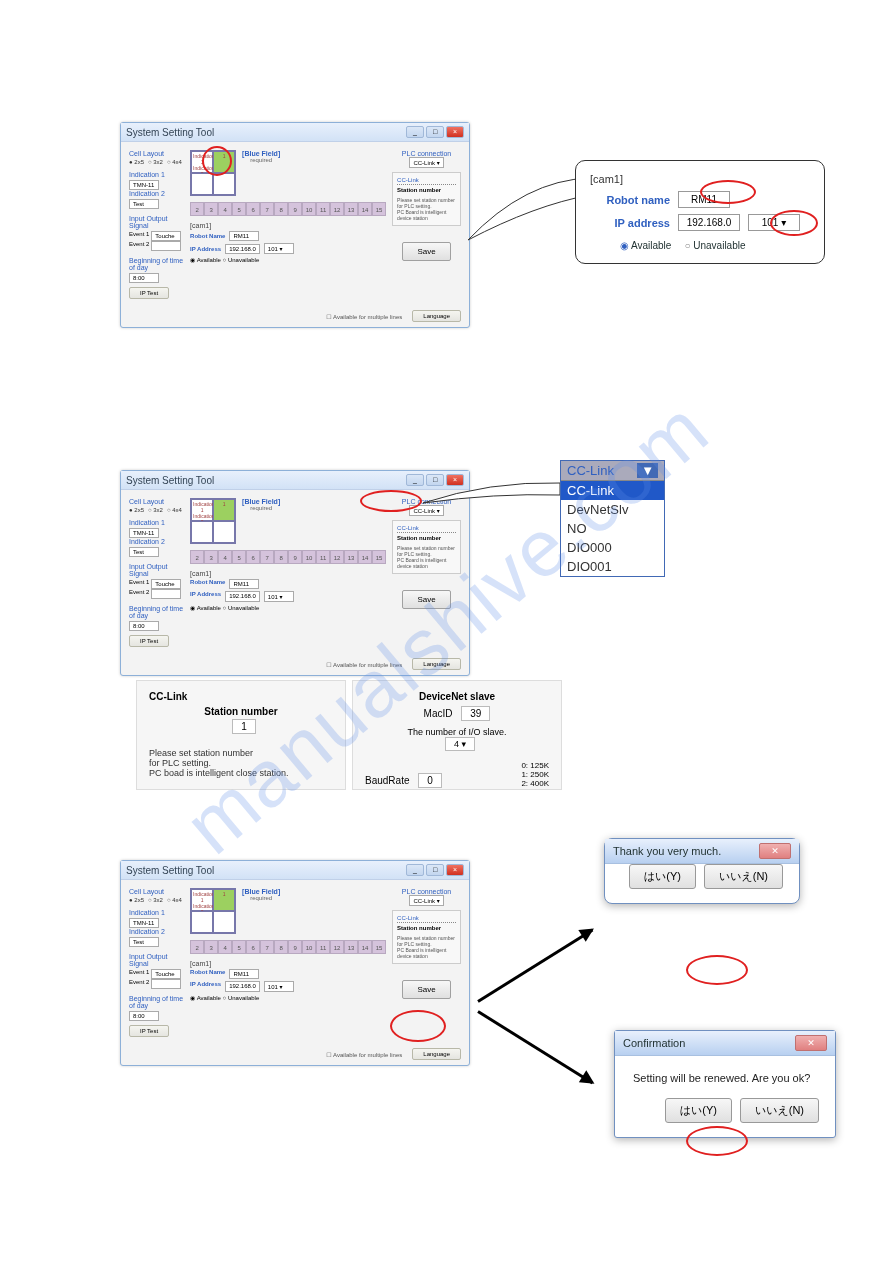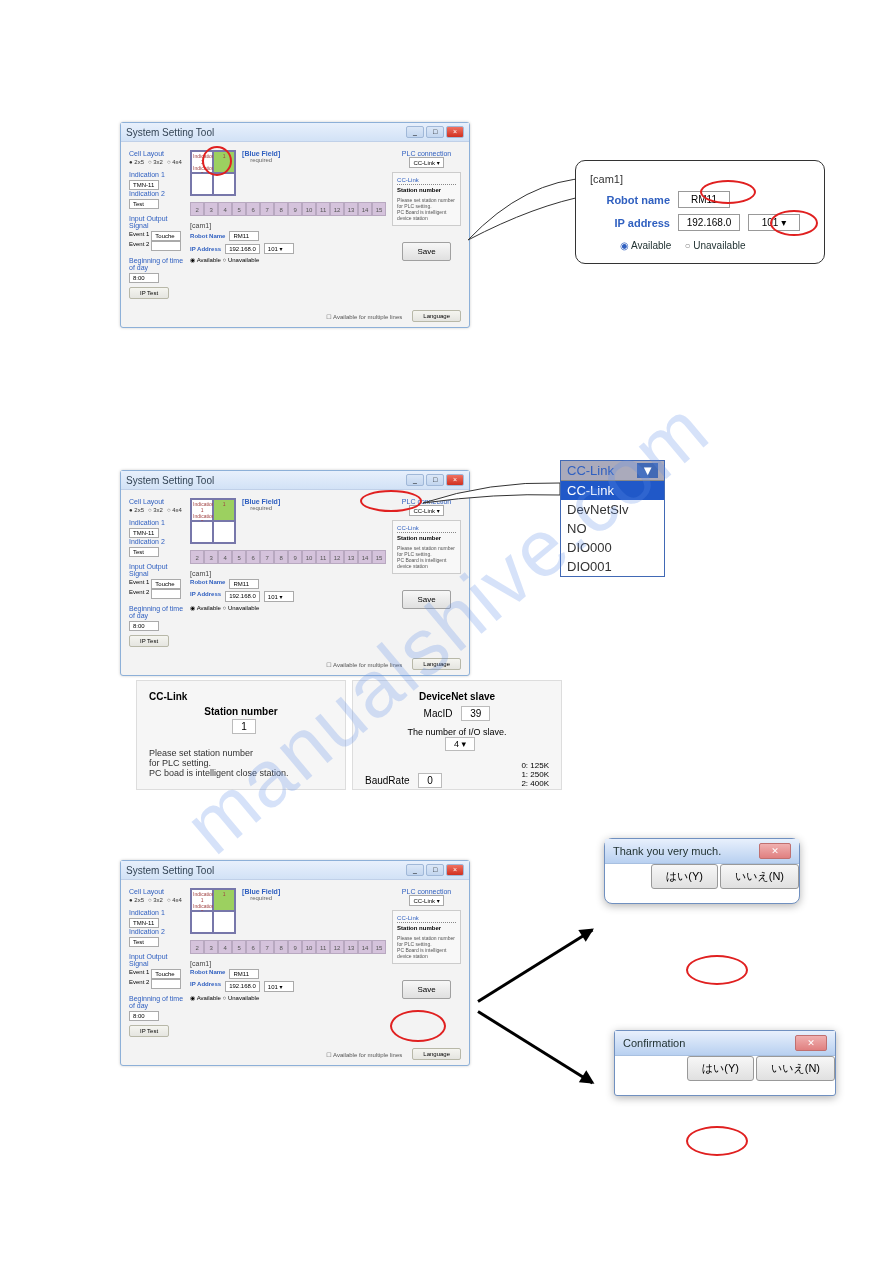--- a/index.html
+++ b/index.html
@@ -56,21 +56,21 @@
 
 .info-panel { position: absolute; background: #f6f6f6; border: 1px solid #ddd; padding: 10px 12px; font-size: 10px; }
 .info-panel .bold { font-weight: bold; }
 .info-panel .lbl { display: inline-block; }
 .info-panel .val { background: #fff; border: 1px solid #bbb; padding: 1px 8px; display: inline-block; margin-left: 6px; }
 
 .dialog { position: absolute; background: #fff; border: 1px solid #7090c0; border-radius: 3px; box-shadow: 0 2px 8px rgba(0,0,0,0.3); font-size: 11px; }
 .dialog-title { background: linear-gradient(#e8f0fc, #b8d0f0); padding: 4px 8px; display: flex; justify-content: space-between; align-items: center; border-bottom: 1px solid #a8c0e0; font-size: 11px; color: #233; }
 .dlg-close { background: linear-gradient(#f0b0b0, #e08080); border: 1px solid #c07070; width: 32px; height: 16px; border-radius: 2px; color: #fff; font-size: 9px; text-align: center; line-height: 14px; }
 .dialog-body { padding: 16px 18px 14px; color: #222; }
-.dialog-btns { display: flex; justify-content: flex-end; gap: 2px; padding: 0 0 14px; }
+.dialog-btns { display: flex; justify-content: flex-end; gap: 8px; padding: 0 16px 14px; }
 .dlg-btn { background: linear-gradient(#f7f7f7, #e0e0e0); border: 1px solid #999; padding: 4px 14px; border-radius: 3px; font-size: 11px; }
 
 .arrow-line { position: absolute; background: #000; height: 3px; transform-origin: left center; }
 .arrow-line::after { content: ""; position: absolute; right: -2px; top: -6px; border-left: 14px solid #000; border-top: 7px solid transparent; border-bottom: 7px solid transparent; }
 
 .speech-tail { position: absolute; }
 .speech-tail svg { display: block; }
 
 .lang-btn { background: linear-gradient(#f5f5f0,#e5e5e0); border: 1px solid #b8b8a8; padding: 2px 10px; font-size: 6px; border-radius: 2px; }
 .footer-row { display: flex; justify-content: flex-end; align-items: center; gap: 10px; padding: 3px 8px 5px; font-size: 6px; color: #555; }
@@ -508,18 +508,21 @@
     <button class="dlg-btn">いいえ(N)</button>
   </div>
 </div>
 <div class="red-ellipse" style="left:686px; top:955px; width:62px; height:30px;"></div>
 
 <div class="dialog" style="left:614px; top:1030px; width:222px;">
   <div class="dialog-title">
     <span>Confirmation</span>
     <div class="dlg-close">✕</div>
   </div>
+  <div class="dialog-body">
+    <div>Setting will be renewed. Are you ok?</div>
+  </div>
   <div class="dialog-btns">
     <button class="dlg-btn">はい(Y)</button>
     <button class="dlg-btn">いいえ(N)</button>
   </div>
 </div>
 <div class="red-ellipse" style="left:686px; top:1126px; width:62px; height:30px;"></div>
 
 </body></html>

